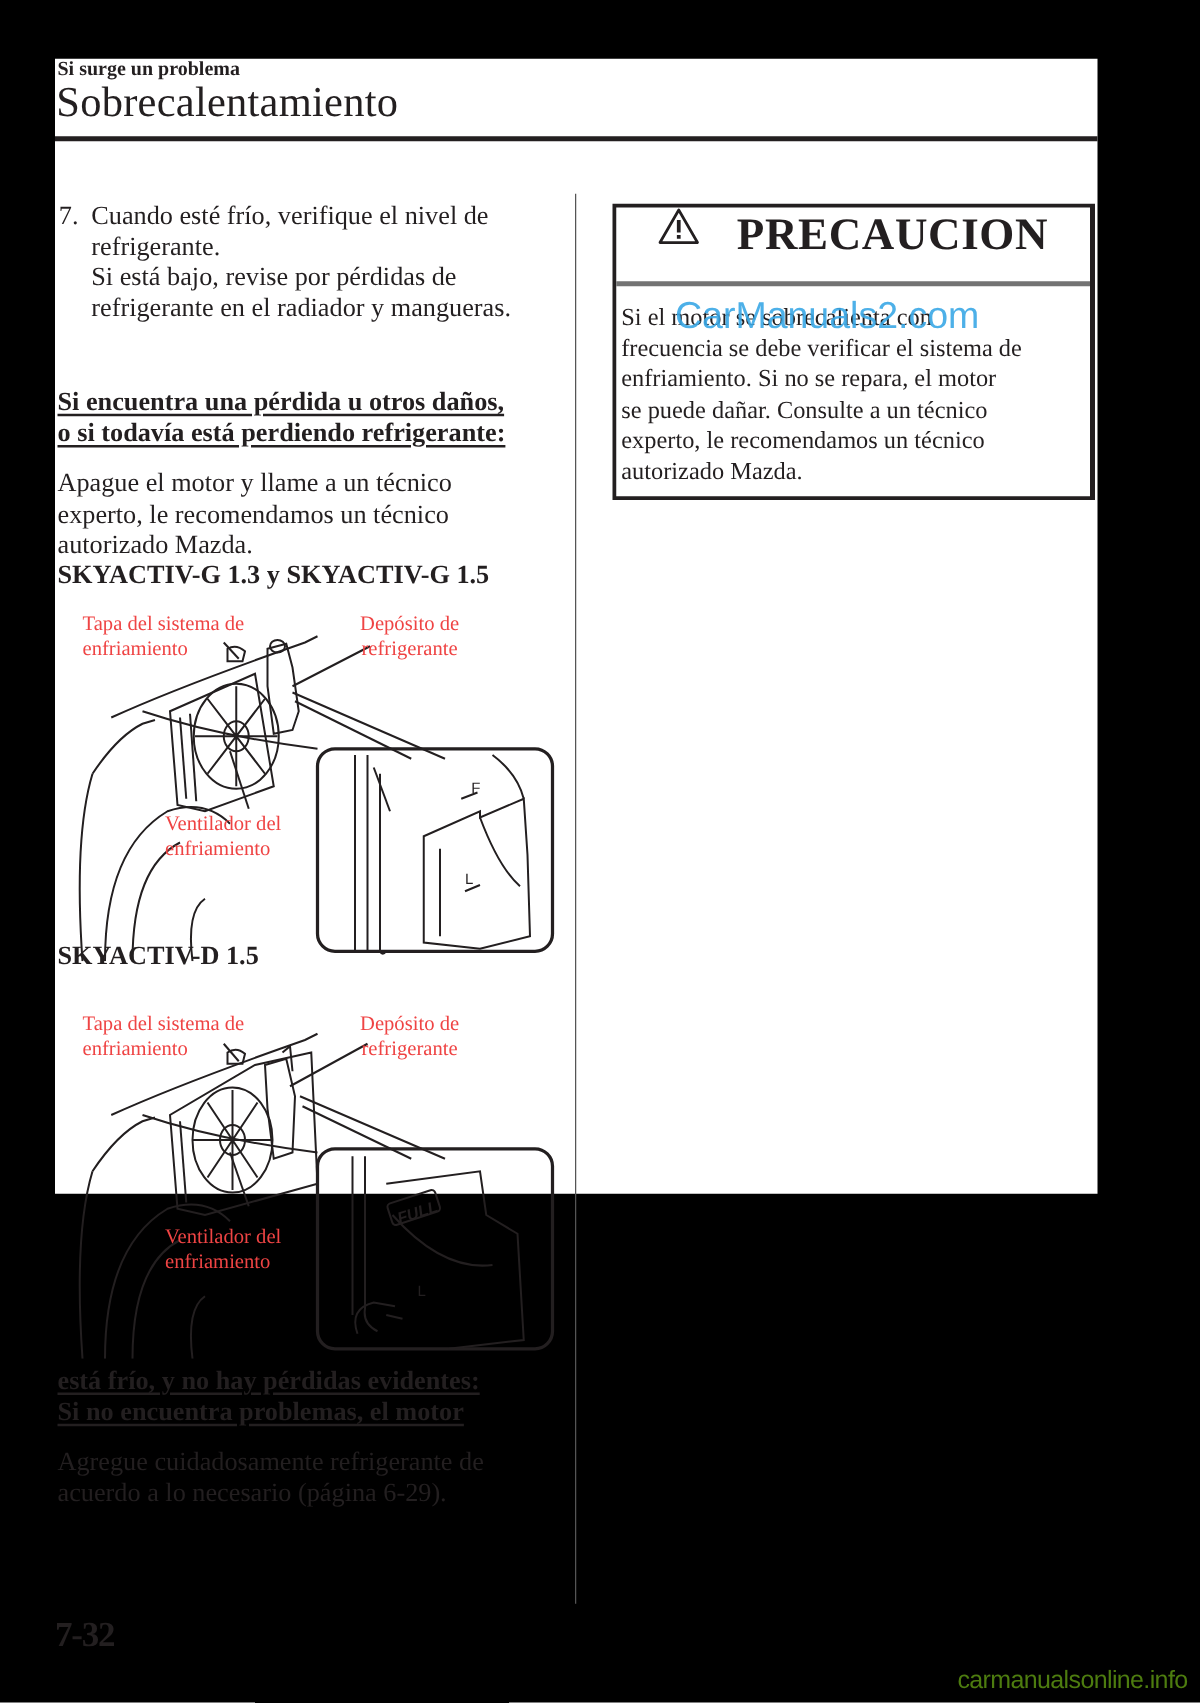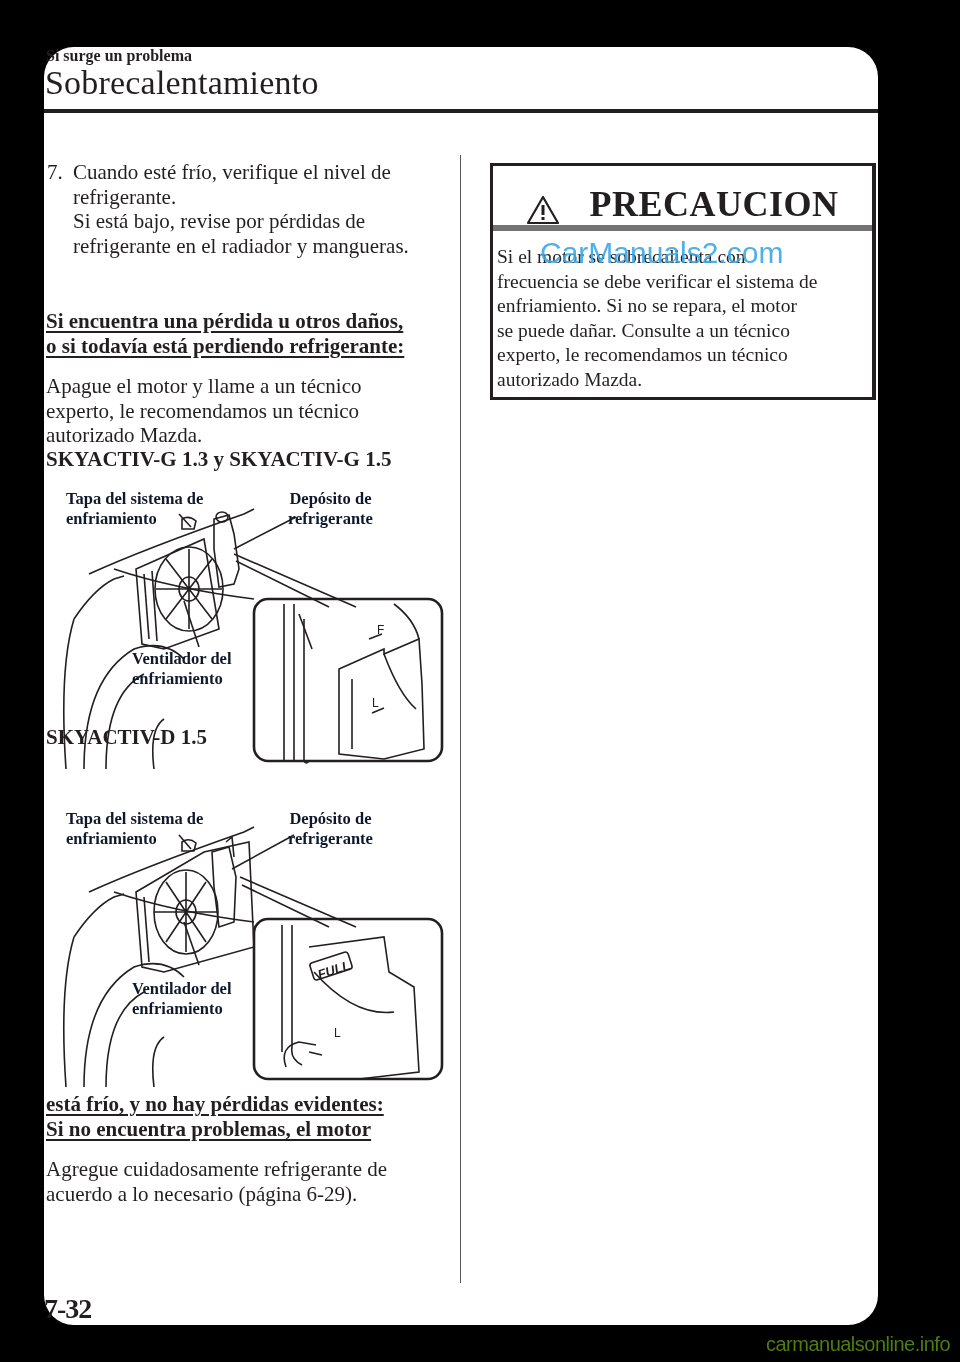--- a/index.html
+++ b/index.html
@@ -1,45 +1,45 @@
 <!DOCTYPE html>
 <html><head>
 <meta charset="utf-8">
 <style>
   html, body { margin:0; padding:0; }
   body { width:960px; height:1362px; background:#000; position:relative; overflow:hidden;
          font-family:"Liberation Serif", "DejaVu Serif", serif; color:#231f20; }
-  .page { position:absolute; left:44px; top:47px; width:834px; height:1278px; background:#fff;border-radius:30px; }
+  .page { position:absolute; left:44px; top:47px; width:834px; height:908px; background:#fff; }
   .abs { position:absolute; }
   .chapter { left:2px; top:0px; font-size:16px; font-weight:bold; line-height:18px; }
   .title { left:1px; top:16px; font-size:34px; font-weight:normal; line-height:40px; letter-spacing:0.2px; }
   .title-rule { left:0; top:62px; width:834px; height:4px; background:#231f20; }
   .col-divider { left:416px; top:108px; width:1px; height:1128px; background:#555; }
   .body { font-size:21px; line-height:24.5px; }
   .step { left:0; top:113px; width:410px; }
   .step .num { position:absolute; left:3px; top:0; }
   .step .txt { margin-left:29px; }
   .heading-u { font-size:21px; font-weight:bold; line-height:25px; text-decoration:underline; text-decoration-thickness:2px; text-underline-offset:3px; }
   .h1 { left:2px; top:262px; width:410px; }
   .p1 { left:2px; top:327px; width:410px; }
   .sub { font-size:21px; font-weight:bold; line-height:24px; }
   .sub1 { left:2px; top:400px; }
   .fig1 { left:10px; top:432px; width:400px; height:290px; }
-  .sub2 { left:2px; top:678px; }
+  .sub2 { left:2px; top:705px; }
   .fig2 { left:10px; top:750px; width:400px; height:320px; }
   .h2 { left:2px; top:1045px; width:410px; }
   .p2 { left:2px; top:1110px; width:410px; }
   .caution { left:446px; top:116px; width:386px; height:237px; border:3px solid #231f20; border-right-width:4px; border-bottom-width:3px; box-sizing:border-box; }
-  .caution-head { height:59px; border-bottom:6px solid #737373; display:flex; align-items:flex-end; justify-content:center;gap:23px; }
+  .caution-head { height:59px; border-bottom:4px solid #737373; display:flex; align-items:flex-start; justify-content:center;gap:23px; }
   .caution-title { font-size:36px; font-weight:bold; letter-spacing:0.5px; margin-left:6px; }
   .caution-body { padding:14px 6px 0 4px; font-size:19.5px; line-height:24.5px; }
   .pagenum { left:0px; top:1247px; font-size:28px; font-weight:bold; letter-spacing:-1px; line-height:30px; }
   .watermark { left:496px; top:189px; font-family:"Liberation Sans", sans-serif; font-size:30px; color:#3aa8e6; opacity:0.9; letter-spacing:0px; }
   .site-wm { right:10px; bottom:6px; font-family:"Liberation Sans", sans-serif; font-size:20px; color:#4d7c0f; letter-spacing:-0.5px; }
-  .lbl { position:absolute; font-size:16.5px; line-height:20px; color:#0f172a;font-weight:bold; }
+  .lbl { position:absolute; font-size:16.5px; line-height:20px; color:#ef4444; }
   svg { position:absolute; left:0; top:0; }
 </style>
 </head>
 <body>
 
 <div class="page">
 
   <div class="abs chapter">Si surge un problema</div>
   <div class="abs title">Sobrecalentamiento</div>
   <div class="abs title-rule"></div>

